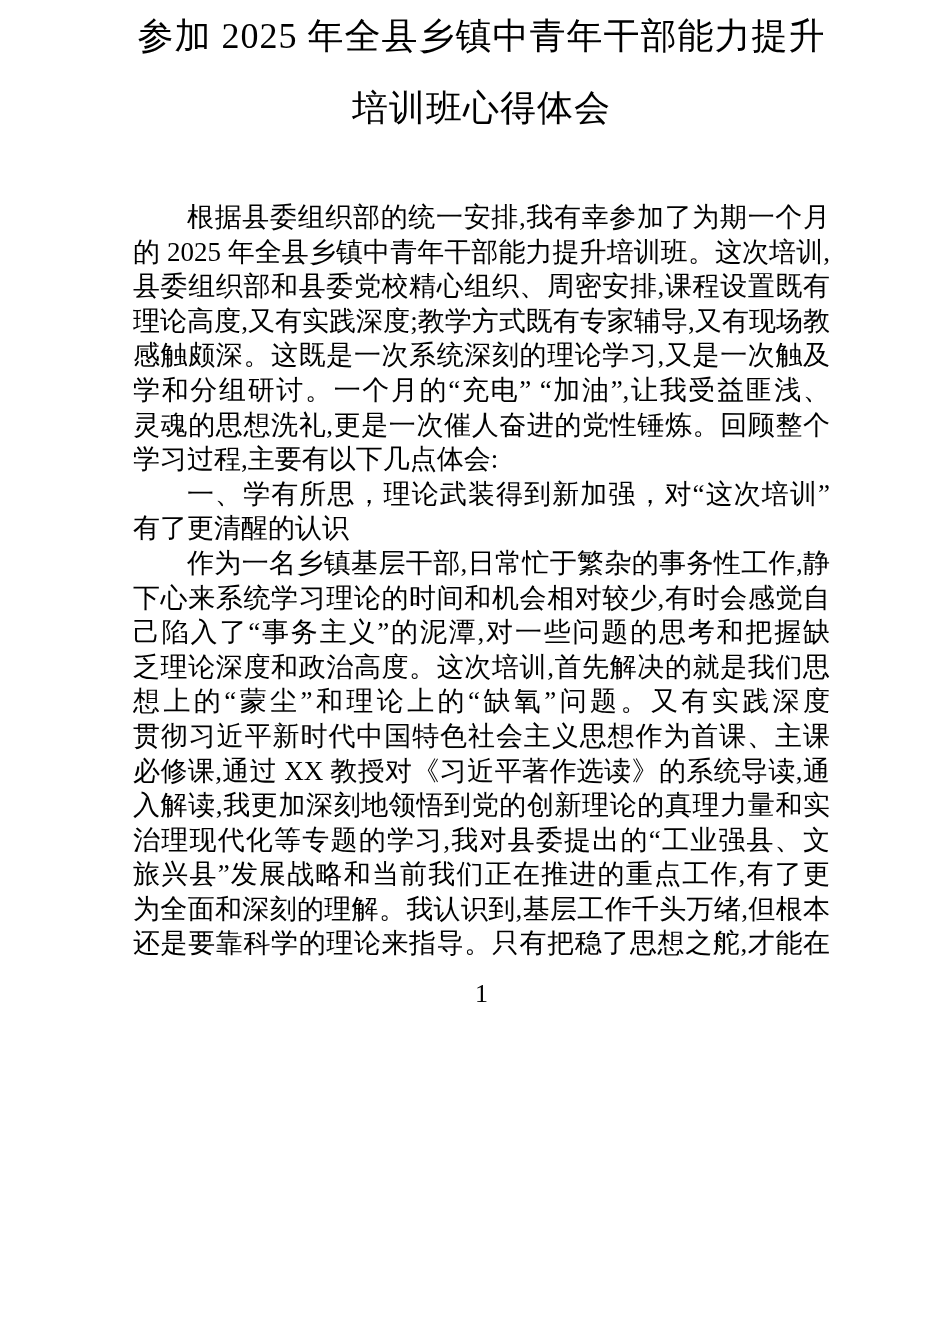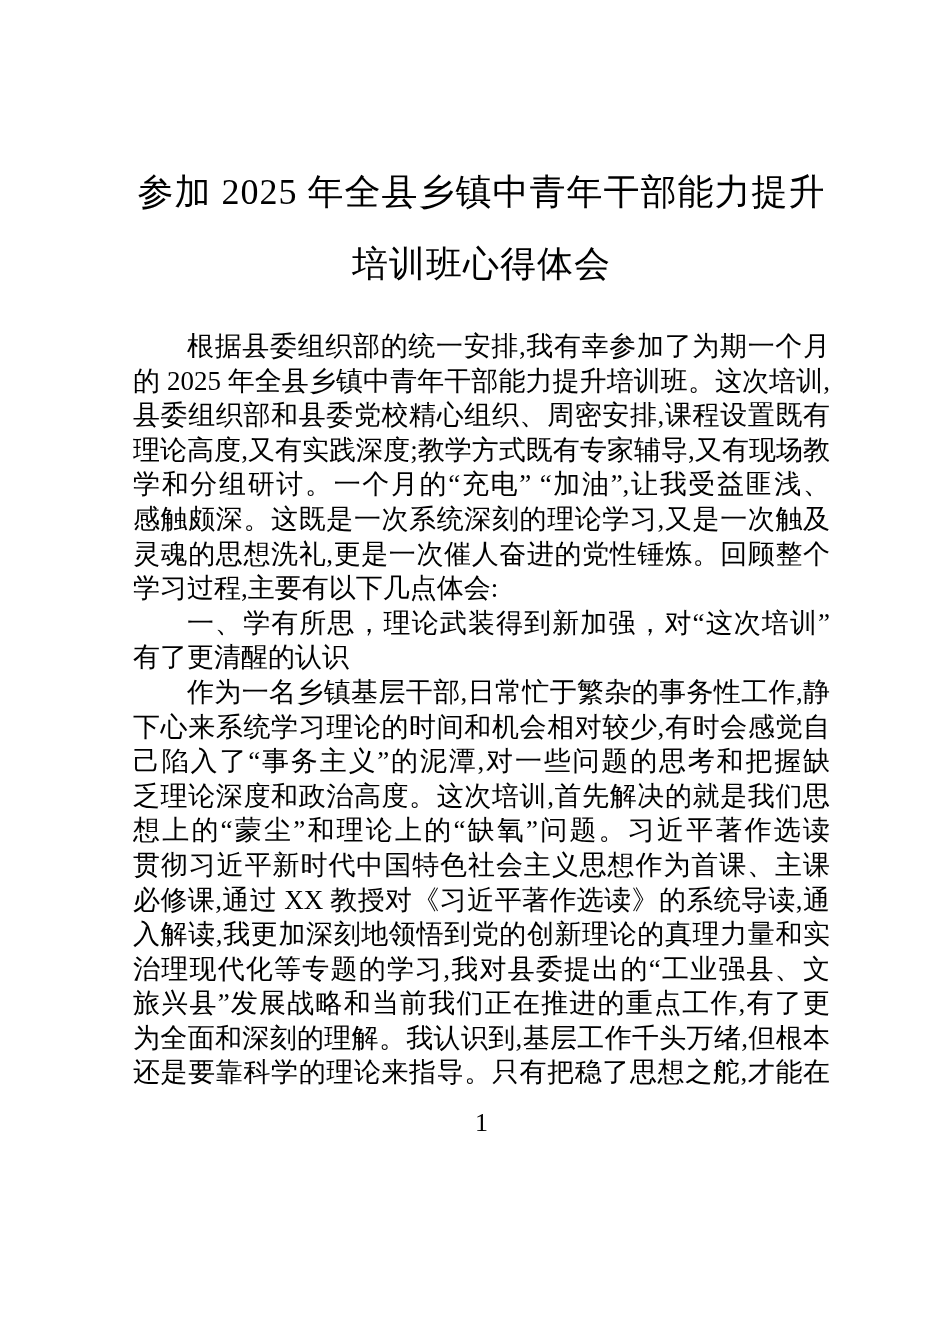--- a/index.html
+++ b/index.html
@@ -15,29 +15,28 @@
     color: #000000;
     font-family: "Liberation Serif", "DejaVu Serif", serif;
     overflow: hidden;
   }
   .content {
     width: 697px;
     margin-left: 133px;
   }
   .doc-title {
     margin: 0;
-    padding-top: 156px;
     font-size: 36px;
     line-height: 72px;
     font-weight: normal;
     text-align: center;
     letter-spacing: 1px;
   }
   .doc-body {
-    margin-top: 29px;
+    margin-top: 56px;
     font-size: 27px;
     line-height: 34.6px;
   }
   .bline {
     height: 34.6px;
     overflow: hidden;
     text-align: justify;
     text-align-last: justify;
     white-space: nowrap;
   }
@@ -64,31 +63,31 @@
     <h1 class="doc-title">
       <div>参加 2025 年全县乡镇中青年干部能力提升</div>
       <div>培训班心得体会</div>
     </h1>
 
     <div class="doc-body">
       <div class="bline indent">根据县委组织部的统一安排,我有幸参加了为期一个月</div>
       <div class="bline">的 2025 年全县乡镇中青年干部能力提升培训班。这次培训,</div>
       <div class="bline">县委组织部和县委党校精心组织、周密安排,课程设置既有</div>
       <div class="bline">理论高度,又有实践深度;教学方式既有专家辅导,又有现场教</div>
+      <div class="bline">感触颇深。这既是一次系统深刻的理论学习,又是一次触及</div>
       <div class="bline">学和分组研讨。一个月的“充电” “加油”,让我受益匪浅、</div>
-      <div class="bline">感触颇深。这既是一次系统深刻的理论学习,又是一次触及</div>
       <div class="bline">灵魂的思想洗礼,更是一次催人奋进的党性锤炼。回顾整个</div>
       <div class="bline short">学习过程,主要有以下几点体会:</div>
       <div class="bline indent">一、学有所思，理论武装得到新加强，对“这次培训”</div>
       <div class="bline short">有了更清醒的认识</div>
       <div class="bline indent">作为一名乡镇基层干部,日常忙于繁杂的事务性工作,静</div>
       <div class="bline">下心来系统学习理论的时间和机会相对较少,有时会感觉自</div>
       <div class="bline">己陷入了“事务主义”的泥潭,对一些问题的思考和把握缺</div>
       <div class="bline">乏理论深度和政治高度。这次培训,首先解决的就是我们思</div>
-      <div class="bline">想上的“蒙尘”和理论上的“缺氧”问题。习近平著作选读</div>
+      <div class="bline">想上的“蒙尘”和理论上的“缺氧”问题。又有实践深度</div>
       <div class="bline">贯彻习近平新时代中国特色社会主义思想作为首课、主课</div>
       <div class="bline">必修课,通过 XX 教授对《习近平著作选读》的系统导读,通</div>
       <div class="bline">入解读,我更加深刻地领悟到党的创新理论的真理力量和实</div>
       <div class="bline">治理现代化等专题的学习,我对县委提出的“工业强县、文</div>
       <div class="bline">旅兴县”发展战略和当前我们正在推进的重点工作,有了更</div>
       <div class="bline">为全面和深刻的理解。我认识到,基层工作千头万绪,但根本</div>
       <div class="bline">还是要靠科学的理论来指导。只有把稳了思想之舵,才能在</div>
     </div>
 
     <div class="page-num">1</div>

